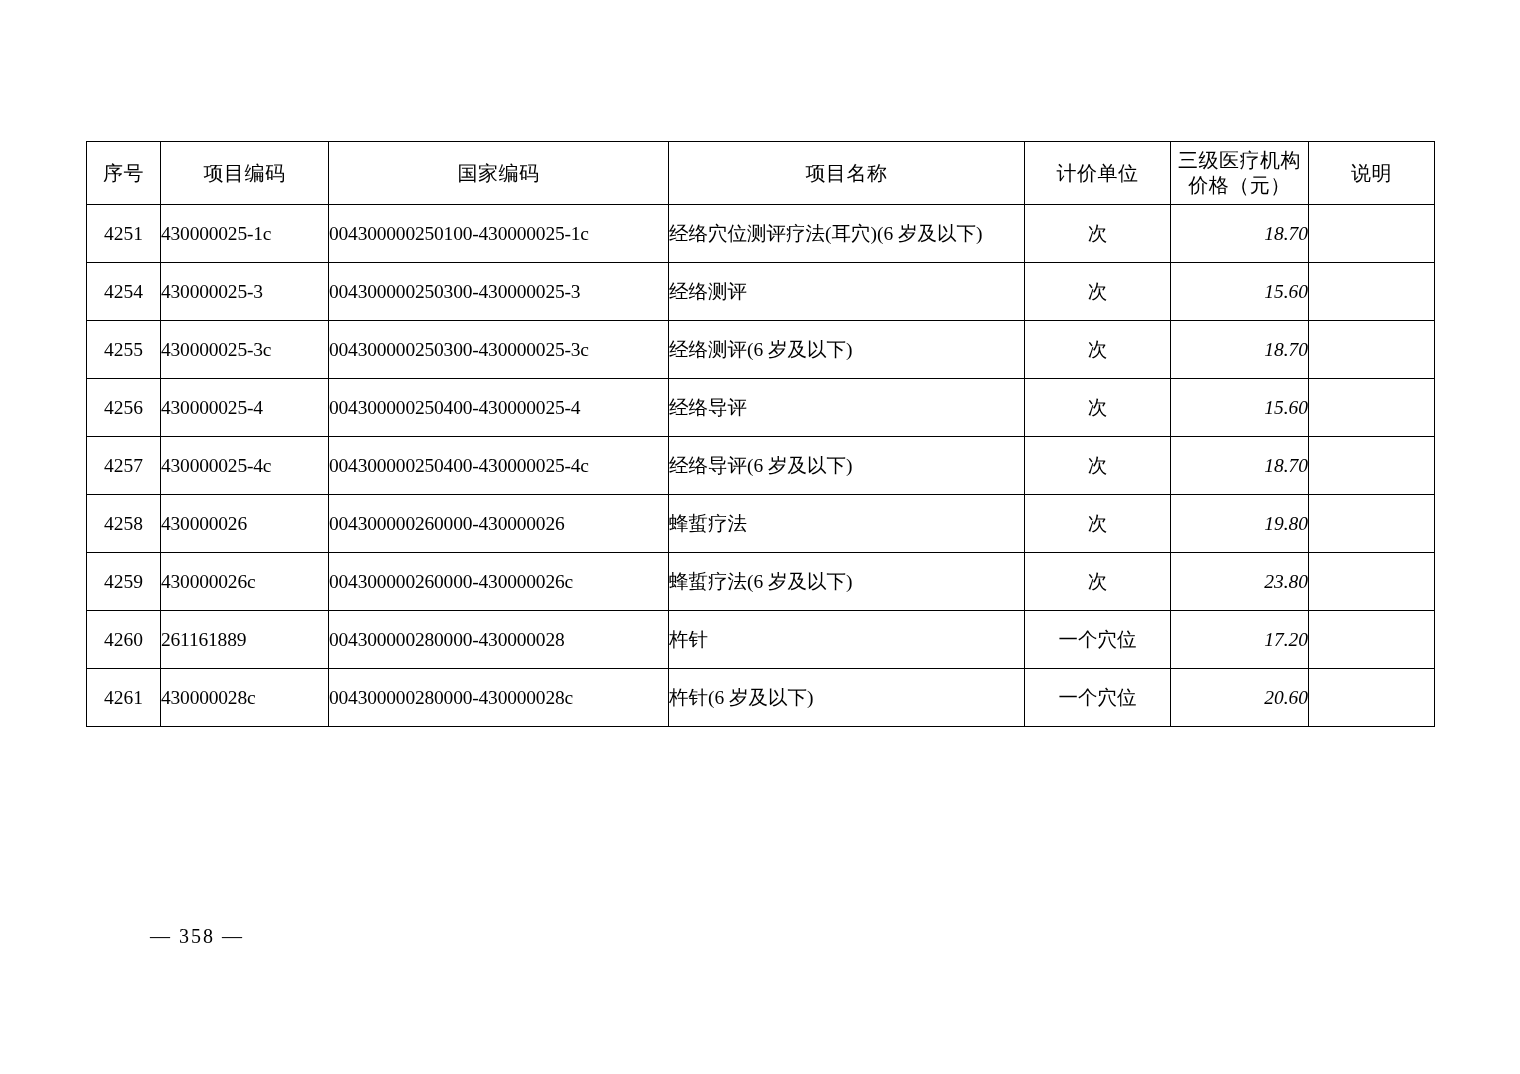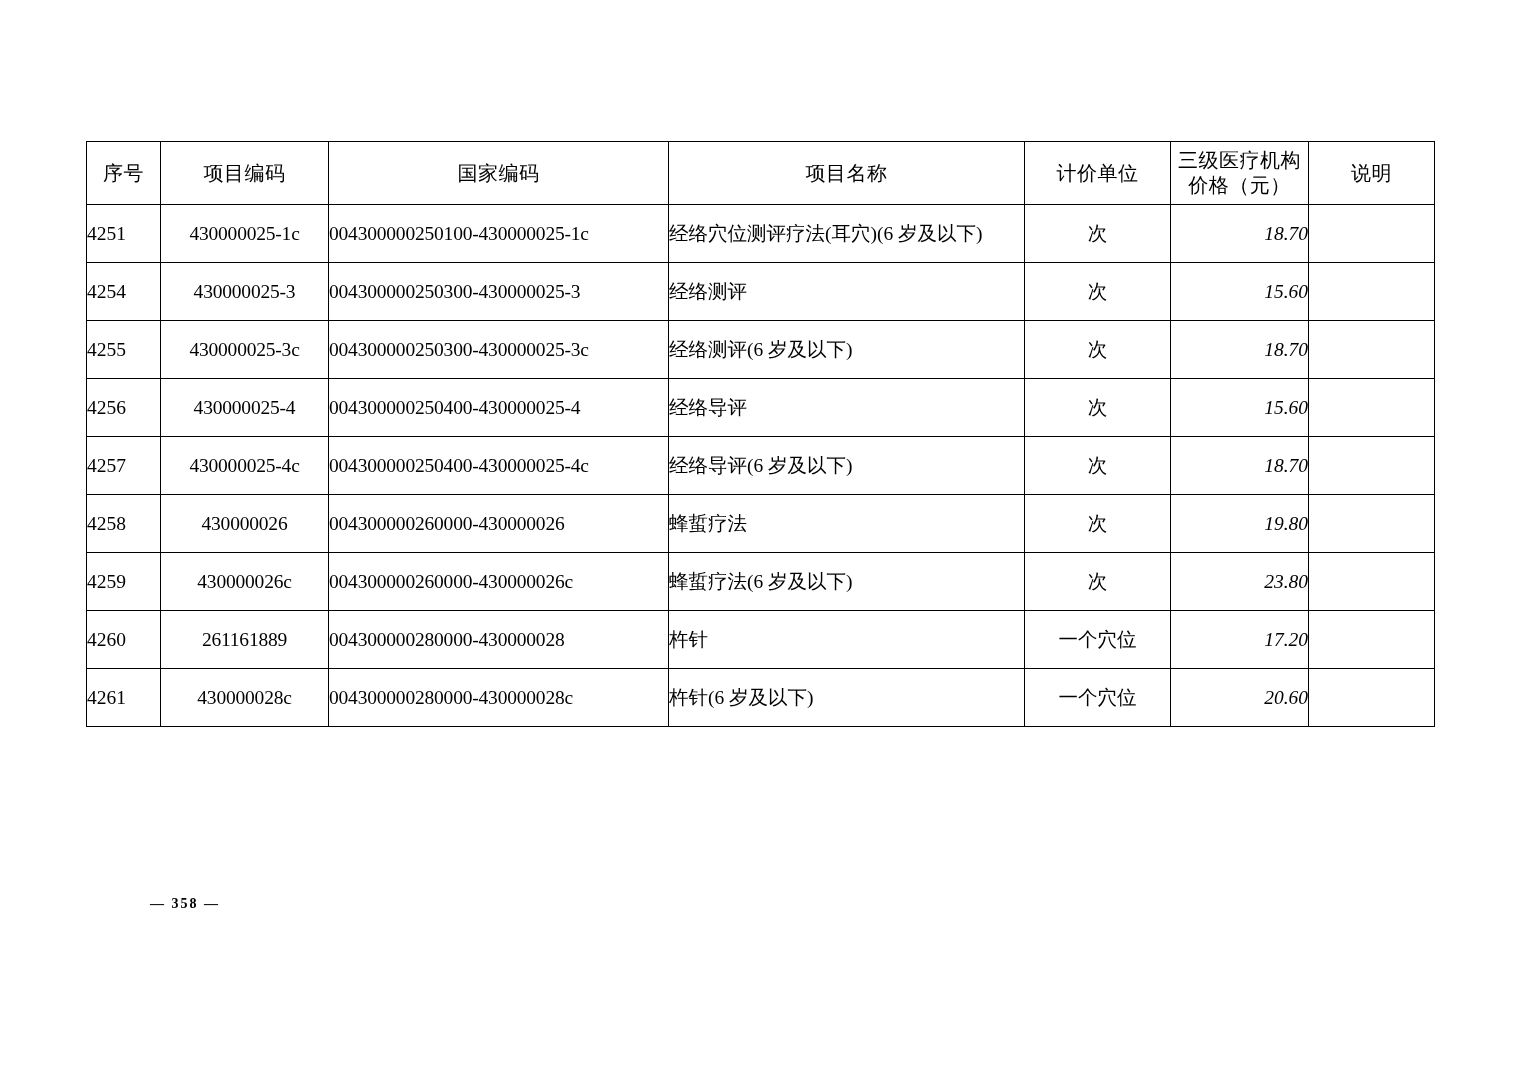--- a/index.html
+++ b/index.html
@@ -57,25 +57,25 @@
     letter-spacing: 0.5px;
   }
   thead th .two-line {
     display: block;
   }
   tbody td {
     height: 57px;
     font-size: 19.5px;
   }
   td.seq {
+    text-align: center;
+    margin-top: 36px;
+  }
+  td.code {
     text-align: left;
-    margin-top: 36px;
-  }
-  td.code {
-    text-align: center;
     padding-left: 6px;
     letter-spacing: -0.2px;
   }
   td.natl {
     text-align: left;
     padding-left: 8px;
     letter-spacing: -0.2px;
   }
   td.name {
     text-align: left;
@@ -87,24 +87,23 @@
   td.price {
     text-align: right;
     font-style: italic;
   }
   td.note {
     text-align: center;
   }
   .page-number {
     position: absolute;
     left: 150px;
-    top: 896px;
-    font-size: 14px;
+    top: 925px;
+    font-size: 20px;
     letter-spacing: 2px;
-    font-weight: bold;
   }
 </style>
 </head>
 <body>
 
 <div class="page">
 
   <div class="table-wrap">
     <table class="price-table">
       <colgroup>

